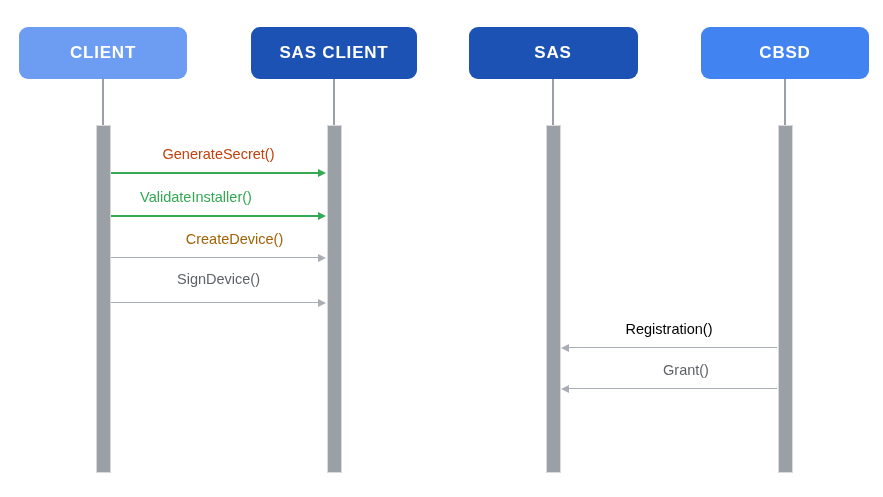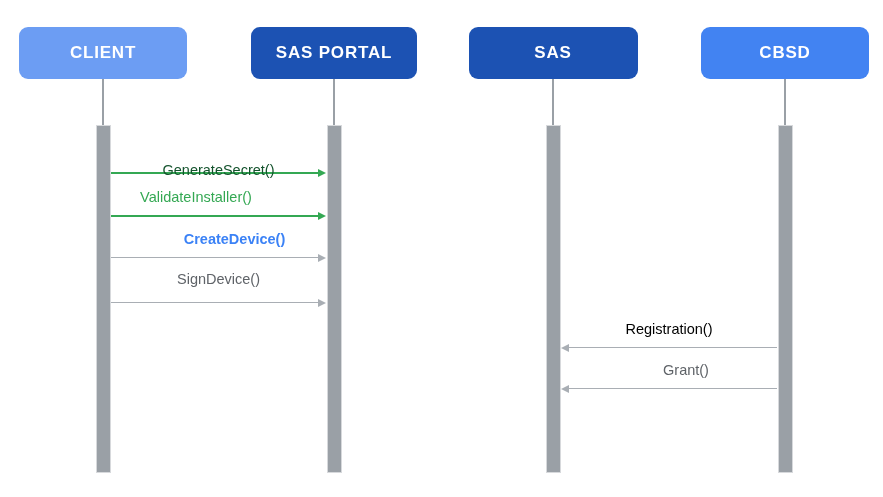--- a/index.html
+++ b/index.html
@@ -69,43 +69,43 @@
 </head>
 <body>
 
 <div class="diagram" id="diagram">
     <div class="actor-box" style="left: 19px; width: 168px; background: rgb(108, 157, 243);">
       <div class="actor-label">CLIENT</div>
     </div>
     <div class="lifeline" style="left: 102px; top: 79px; height: 48px; background: rgb(154, 160, 166);"></div>
     <div class="activation" style="left: 95.5px; top: 125px; height: 346px; background: rgb(154, 160, 166); border-color: rgb(215, 217, 220);"></div>
     <div class="actor-box" style="left: 251px; width: 166px; background: rgb(28, 82, 179);">
-      <div class="actor-label">SAS PORTAL</div>
+      <div class="actor-label">SAS CLIENT</div>
     </div>
     <div class="lifeline" style="left: 333px; top: 79px; height: 48px; background: rgb(154, 160, 166);"></div>
     <div class="activation" style="left: 326.5px; top: 125px; height: 346px; background: rgb(154, 160, 166); border-color: rgb(215, 217, 220);"></div>
     <div class="actor-box" style="left: 468.5px; width: 169px; background: rgb(28, 82, 179);">
       <div class="actor-label">SAS</div>
     </div>
     <div class="lifeline" style="left: 552px; top: 79px; height: 48px; background: rgb(154, 160, 166);"></div>
     <div class="activation" style="left: 545.5px; top: 125px; height: 346px; background: rgb(154, 160, 166); border-color: rgb(215, 217, 220);"></div>
     <div class="actor-box" style="left: 701px; width: 168px; background: rgb(66, 131, 242);">
       <div class="actor-label">CBSD</div>
     </div>
     <div class="lifeline" style="left: 784px; top: 79px; height: 48px; background: rgb(154, 160, 166);"></div>
     <div class="activation" style="left: 777.5px; top: 125px; height: 346px; background: rgb(154, 160, 166); border-color: rgb(215, 217, 220);"></div>
     <div class="msg-line" style="left: 111px; width: 207px; top: 172px; border-top-width: 2px; border-top-color: rgb(52, 168, 83);"></div>
     <div class="msg-head right" style="top: 168.5px; left: 318px; border-left-color: rgb(52, 168, 83);"></div>
-    <div class="msg-label" style="left: 111px; width: 215px; top: 145px; color: #14532d; margin-top: 16px;">GenerateSecret()</div>
+    <div class="msg-label" style="left: 111px; width: 215px; top: 145px; color: #c2410c;">GenerateSecret()</div>
     <div class="msg-line" style="left: 111px; width: 207px; top: 215px; border-top-width: 2px; border-top-color: rgb(52, 168, 83);"></div>
     <div class="msg-head right" style="top: 211.5px; left: 318px; border-left-color: rgb(52, 168, 83);"></div>
     <div class="msg-label" style="left: 111px; width: 170px; top: 188px; color: rgb(52, 168, 83);">ValidateInstaller()</div>
     <div class="msg-line" style="left: 111px; width: 207px; top: 257px; border-top-width: 1.5px; border-top-color: rgb(169, 174, 180);"></div>
     <div class="msg-head right" style="top: 253.5px; left: 318px; border-left-color: rgb(169, 174, 180);"></div>
-    <div class="msg-label" style="left: 111px; width: 247px; top: 230px; color: #3b82f6; font-weight: bold;">CreateDevice()</div>
+    <div class="msg-label" style="left: 111px; width: 247px; top: 230px; color: #a16207;">CreateDevice()</div>
     <div class="msg-line" style="left: 111px; width: 207px; top: 302px; border-top-width: 1.5px; border-top-color: rgb(169, 174, 180);"></div>
     <div class="msg-head right" style="top: 298.5px; left: 318px; border-left-color: rgb(169, 174, 180);"></div>
     <div class="msg-label" style="left: 111px; width: 215px; top: 270px; color: rgb(95, 99, 104);">SignDevice()</div>
     <div class="msg-line" style="left: 569px; width: 208px; top: 347px; border-top-width: 1.5px; border-top-color: rgb(169, 174, 180);"></div>
     <div class="msg-head left" style="top: 343.5px; left: 561px; border-right-color: rgb(169, 174, 180);"></div>
     <div class="msg-label" style="left: 561px; width: 216px; top: 320px; color: #000000;">Registration()</div>
     <div class="msg-line" style="left: 569px; width: 208px; top: 388px; border-top-width: 1.5px; border-top-color: rgb(169, 174, 180);"></div>
     <div class="msg-head left" style="top: 384.5px; left: 561px; border-right-color: rgb(169, 174, 180);"></div>
     <div class="msg-label" style="left: 561px; width: 216px; top: 361px; color: rgb(95, 99, 104); margin-left: 17px;">Grant()</div>
   </div>

